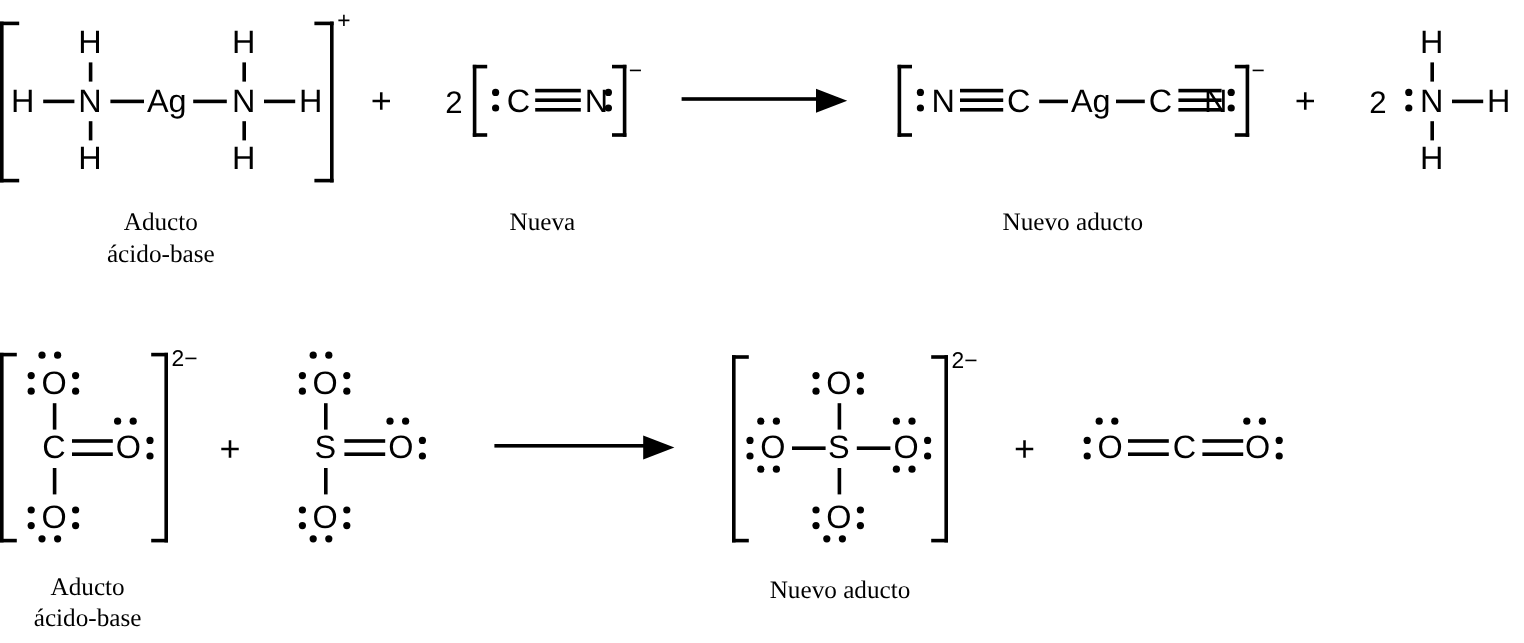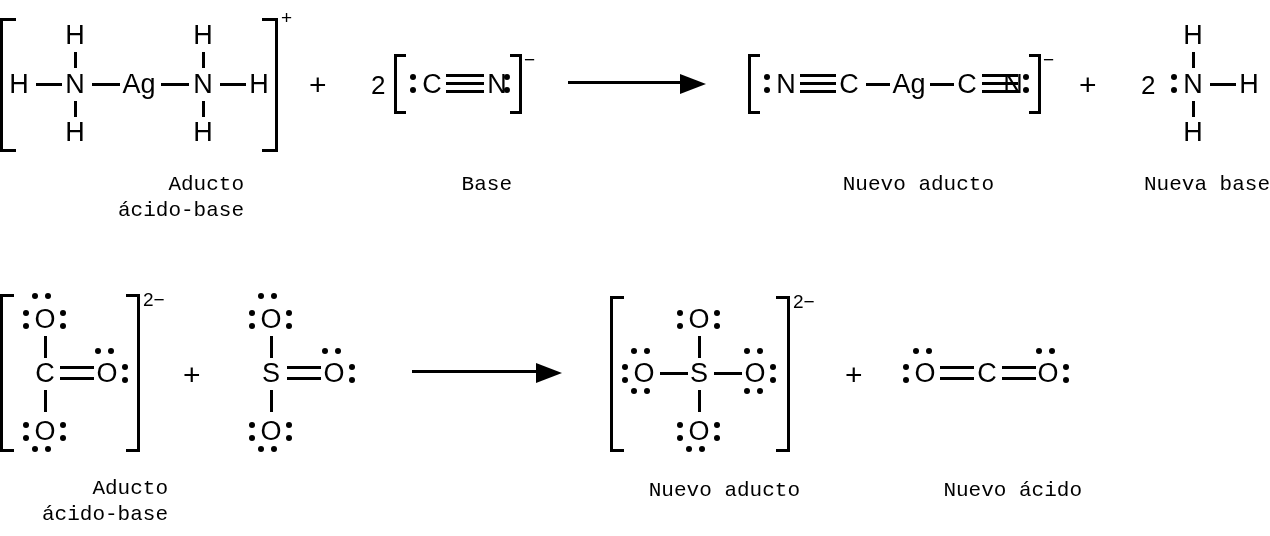--- a/index.html
+++ b/index.html
@@ -42,24 +42,24 @@
     line-height: 30px;
     font-weight: 400;
   }
   .charge {
     font-family: "Liberation Sans", sans-serif;
     font-size: 19px;
     line-height: 19px;
     white-space: nowrap;
   }
   .label {
-    font-family: Liberation Mono, monospace;
+    font-family: Liberation Serif, serif;
     font-size: 21px;
     line-height: 26px;
-    text-align: right;
+    text-align: center;
     white-space: pre-line;
     color: #000;
   }
 
   
   .bond-h { background: #000; height: 3px; }
   .bond-v { background: #000; width: 3px; }
 
   
   .dot { background:#000; border-radius:50%; width:6px; height:6px; }
@@ -128,21 +128,21 @@
     <i style="display:block;background:#000;height:3px;margin-top:5px;"></i>
     <i style="display:block;background:#000;height:3px;margin-top:5px;"></i>
   </div>
 
   <div class="abs atom" style="left:484px; top:71px; width:26px;">N</div>
   <div class="abs pair-v" style="left:504px; top:74px;">
     <span class="dot"></span>
     <span class="dot"></span>
   </div>
 
-  <div class="abs label" style="left:392px; top:172px; width:120px;">Base</div>
+  <div class="abs label" style="left:392px; top:172px; width:120px;">Nueva</div>
 
   <div class="abs" style="left:568px; top:74px; width:148px; height:20px;">
     <div class="arrow-line" style="position:absolute; left:0; top:7px; width:130px;"></div>
     <div style="position:absolute; left:112px; top:0px; width:0;height:0;border-top:10px solid transparent;border-bottom:10px solid transparent;border-left:26px solid #000;"></div>
   </div>
 
   <div class="abs bracket left" style="left:748px;  top:54px; width:12px; height:60px;"></div>
   <div class="abs bracket right" style="left:1029px;top:54px; width:12px; height:60px;"></div>
   <div class="abs charge" style="left:1043px; top:50px;">−</div>
 
@@ -182,21 +182,20 @@
     <span class="dot"></span>
   </div>
   <div class="abs atom" style="left:1180px; top:71px; width:26px;">N</div>
   <div class="abs atom" style="left:1180px; top:22px; width:26px;">H</div>
   <div class="abs bond-v" style="left:1192px; top:52px; height:16px;"></div>
   <div class="abs bond-h" style="left:1210px; top:83px; width:26px;"></div>
   <div class="abs atom" style="left:1236px; top:71px; width:26px;">H</div>
   <div class="abs atom" style="left:1180px; top:119px; width:26px;">H</div>
   <div class="abs bond-v" style="left:1192px; top:101px; height:16px;"></div>
 
-  <div class="abs label" style="left:1130px; top:172px; width:140px;">Nueva base</div>
 
   <div class="abs bracket left" style="left:0px;   top:294px; width:14px; height:158px;"></div>
   <div class="abs bracket right" style="left:126px; top:294px; width:14px; height:158px;"></div>
   <div class="abs charge" style="left:143px; top:290px;">2−</div>
 
   <div class="abs pair-h" style="left:32px; top:293px;">
     <span class="dot"></span>
     <span class="dot"></span>
   </div>
   <div class="abs pair-v" style="left:23px; top:310px;">
@@ -385,15 +384,14 @@
   <div class="abs pair-h" style="left:1036px; top:348px;">
     <span class="dot"></span>
     <span class="dot"></span>
   </div>
   <div class="abs atom" style="left:1035px; top:360px; width:26px;">O</div>
   <div class="abs pair-v" style="left:1063px; top:364px;">
     <span class="dot"></span>
     <span class="dot"></span>
   </div>
 
-  <div class="abs label" style="left:892px; top:478px; width:190px;">Nuevo ácido</div>
 
 </div>
 
 </body></html>

